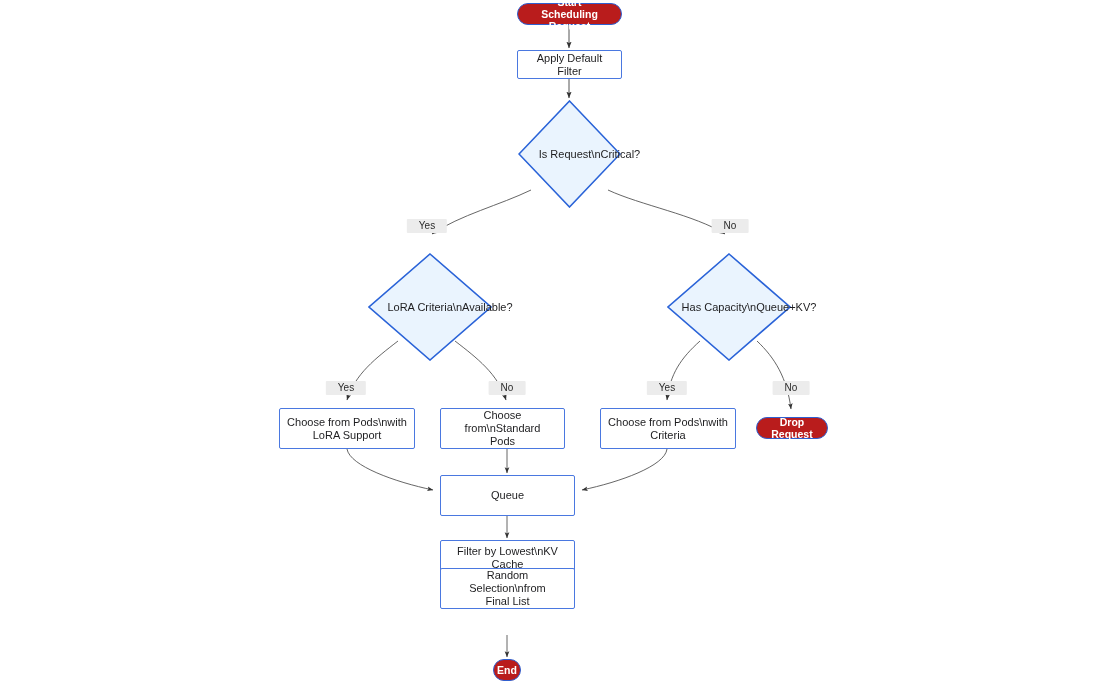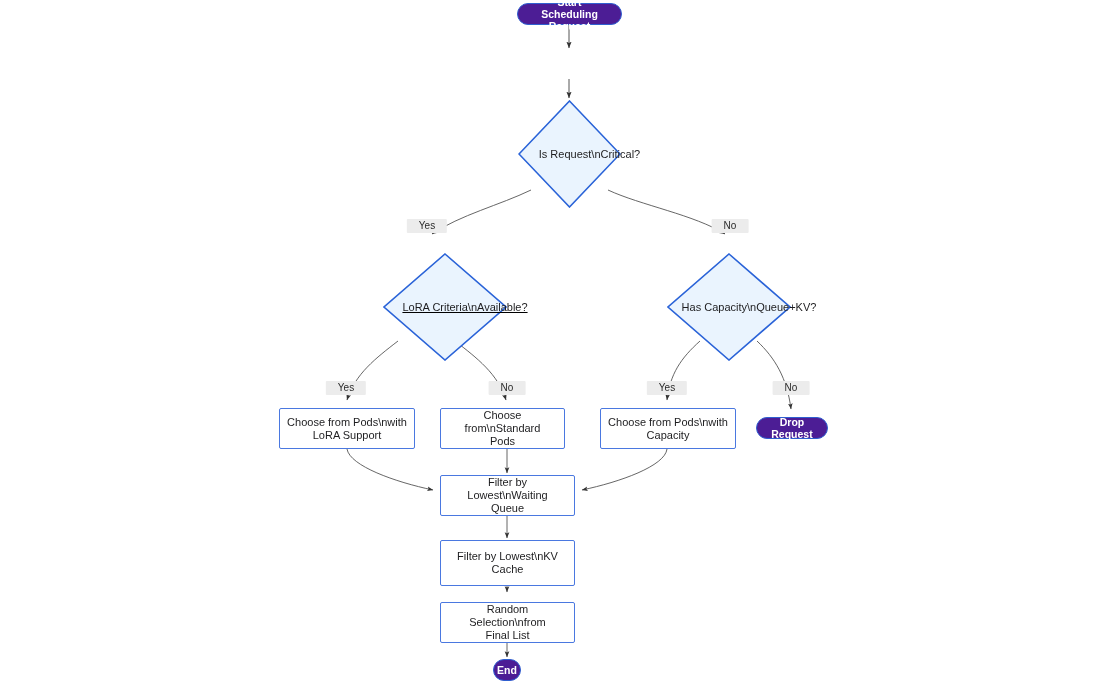--- a/index.html
+++ b/index.html
@@ -38,21 +38,21 @@
   .node-rect {
     background: #ffffff;
     border: 1.4px solid #4a78e0;
     border-radius: 2px;
     color: #1d1d1f;
     font-size: 11px;
     line-height: 13px;
     padding: 2px 6px;
   }
   .node-terminal {
-    background: #4c1d95;
+    background: #b91c1c;
     border: 1.4px solid #2f5fd0;
     border-radius: 999px;
     color: #ffffff;
     font-size: 10.5px;
     font-weight: bold;
     line-height: 12px;
     padding: 0 10px;
   }
   .node-diamond {
     background: transparent;
@@ -124,29 +124,32 @@
 
     <path d="M507,569 L507,592" stroke="#555" stroke-width="0.9" fill="none" marker-end="url(#arrow)"></path>
 
     <path d="M507,635 L507,657" stroke="#555" stroke-width="0.9" fill="none" marker-end="url(#arrow)"></path>
   </svg>
 
   <div class="node node-terminal" style="left:517px; top:3px; width:105px; height:22px;">
     <span>Start Scheduling Request</span>
   </div>
 
+  <div class="node node-rect" style="left:517px; top:50px; width:105px; height:29px;">
+    <span>Apply Default Filter</span>
+  </div>
 
   <div class="node node-diamond" style="left:518px; top:100px; width:103px; height:108px;">
     <svg class="diamond-shape" viewBox="0 0 103 108" preserveAspectRatio="none">
       <polygon points="51.5,1 102,54 51.5,107 1,54" fill="#eaf4fe" stroke="#2a63d8" stroke-width="1.6"></polygon>
     </svg>
     <span class="diamond-label">Is Request\nCritical?</span>
   </div>
 
-  <div class="node node-diamond" style="left:383px; top:253px; width:124px; height:108px;text-decoration:underline;">
+  <div class="node node-diamond" style="left:368px; top:253px; width:124px; height:108px;">
     <svg class="diamond-shape" viewBox="0 0 124 108" preserveAspectRatio="none">
       <polygon points="62,1 123,54 62,107 1,54" fill="#eaf4fe" stroke="#2a63d8" stroke-width="1.6"></polygon>
     </svg>
     <span class="diamond-label">LoRA Criteria\nAvailable?</span>
   </div>
 
   <div class="node node-diamond" style="left:667px; top:253px; width:124px; height:108px;justify-content:center;">
     <svg class="diamond-shape" viewBox="0 0 124 108" preserveAspectRatio="none">
       <polygon points="62,1 123,54 62,107 1,54" fill="#eaf4fe" stroke="#2a63d8" stroke-width="1.6"></polygon>
     </svg>
@@ -163,40 +166,39 @@
   <div class="node node-rect" style="left:440px; top:408px; width:125px; height:41px;">
     <span>
       <span class="node-line">Choose from\nStandard</span>
       <span class="node-line">Pods</span>
     </span>
   </div>
 
   <div class="node node-rect" style="left:600px; top:408px; width:136px; height:41px;">
     <span>
       <span class="node-line">Choose from Pods\nwith</span>
-      <span class="node-line">Capacity</span>
+      <span class="node-line">Criteria</span>
     </span>
   </div>
 
   <div class="node node-terminal" style="left:756px; top:417px; width:72px; height:22px;">
     <span>Drop Request</span>
   </div>
 
   <div class="node node-rect" style="left:440px; top:475px; width:135px; height:41px;">
     <span>
-      <span class="node-line">Filter by Lowest\nWaiting</span>
       <span class="node-line">Queue</span>
     </span>
   </div>
 
-  <div class="node node-rect" style="left:440px; top:540px; width:135px; height:46px;">
+  <div class="node node-rect" style="left:440px; top:540px; width:135px; height:35px;">
     <span>Filter by Lowest\nKV Cache</span>
   </div>
 
-  <div class="node node-rect" style="left:440px; top:602px; width:135px; height:41px;">
+  <div class="node node-rect" style="left:440px; top:568px; width:135px; height:41px;">
     <span>
       <span class="node-line">Random Selection\nfrom</span>
       <span class="node-line">Final List</span>
     </span>
   </div>
 
   <div class="node node-terminal" style="left:493px; top:659px; width:28px; height:22px;">
     <span>End</span>
   </div>
 

